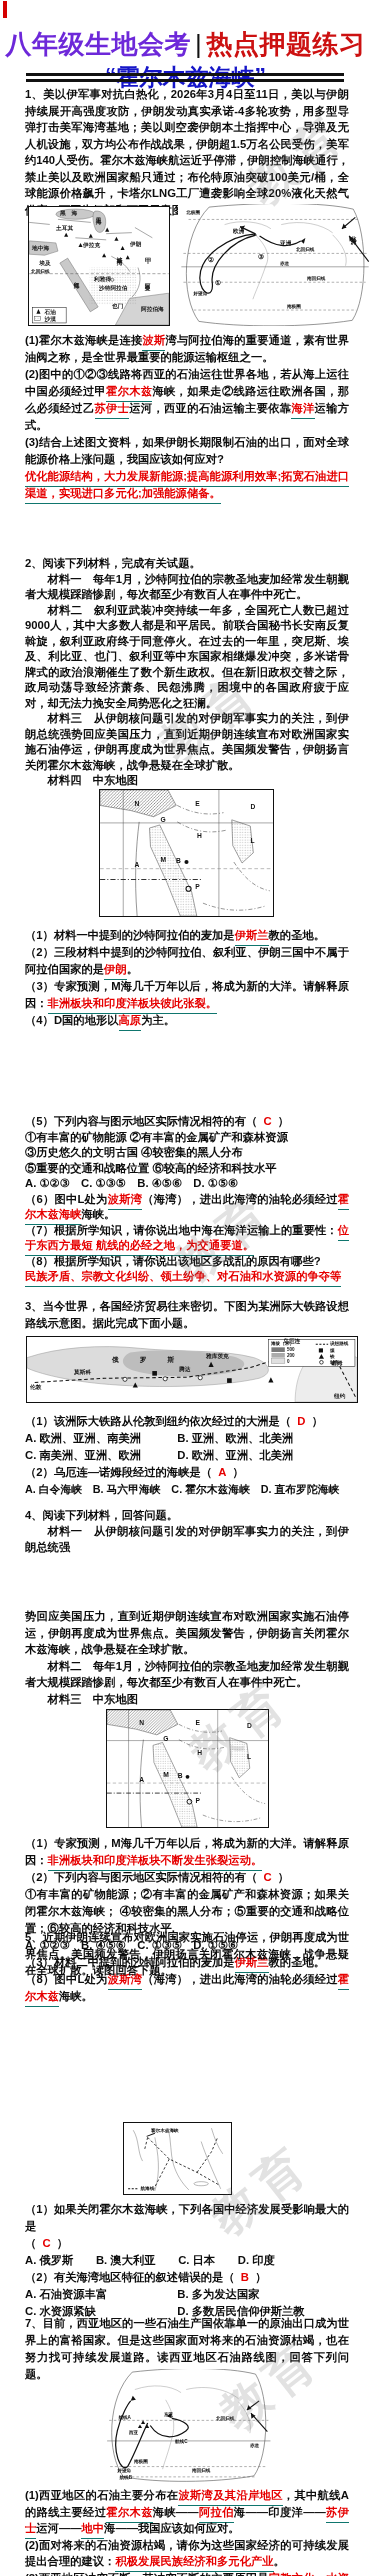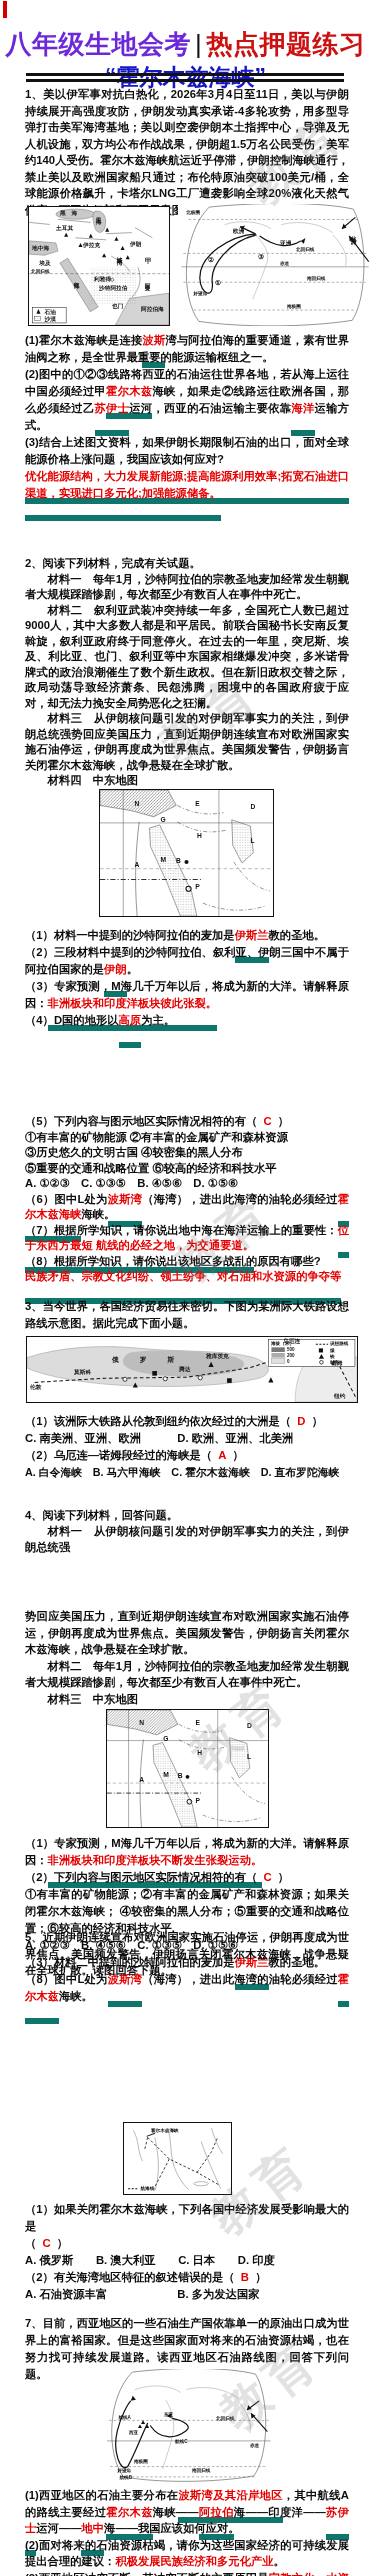--- a/index.html
+++ b/index.html
@@ -5,21 +5,21 @@
   html,body{margin:0;padding:0;background:#fff;}
   #page{position:relative;width:371px;height:2623px;background:#fff;overflow:hidden;
         font-family:"Liberation Sans",sans-serif;font-weight:bold;color:#0d0d0d;}
   p{margin:0;}
   .abs{position:absolute;left:25px;width:324px;}
   .body{font-size:11.3px;line-height:17px;text-align:justify;}
   .lh30{line-height:15.5px;}
   .lh31{line-height:16px;}
   .lh32{line-height:16.5px;}
   .ind{text-indent:2em;}
-  .ans{color:#e60000;border-bottom:6px solid #0f766e;padding-bottom:16px;}
+  .ans{color:#e60000;border-bottom:1px solid #0f766e;padding-bottom:4px;}
   .ansl{color:#e60000;padding:0 6.2px;}
   .title{position:absolute;top:9.3px;left:0;width:371px;text-align:center;font-size:26px;letter-spacing:0.5px;}
   .t-green{color:#6d28d9;}
   .t-red{color:#cc1111;}
   .t-sep{color:#111;padding:0 4.1px;font-weight:normal;}
   .subtitle{position:absolute;top:43px;left:0;width:371px;text-align:center;font-size:23px;color:#1616c8;}
   .rule{position:absolute;top:73px;left:26px;width:318px;}
   .rule div{height:3.1px;background:#111;margin-bottom:2.6px;}
   .corner-mark{position:absolute;left:3.1px;top:1px;width:4.1px;height:16.5px;background:#d40000;}
   .wm{position:absolute;font-size:47px;color:rgba(110,110,110,0.20);transform:rotate(-38deg);
@@ -251,20 +251,21 @@
     <span class="mlabel sm" style="left:260px;top:16px;">200</span>
     <span class="mlabel sm" style="left:260px;top:21.6px;">0</span>
     <span class="mlabel sm" style="left:303px;top:4.1px;">设想路线</span>
     <span class="mlabel sm" style="left:303px;top:10.8px;">煤</span>
     <span class="mlabel sm" style="left:303px;top:17px;">铁</span>
     <span class="mlabel sm" style="left:303px;top:23px;">城市</span>
   </div>
 
   <div class="abs body" style="top:1413px;">
     <p><span>（1）该洲际大铁路从伦敦到纽约依次经过的大洲是（</span><span class="ansl">D</span><span>）</span></p>
+    <p><span class="opt2">A. 欧洲、亚洲、南美洲</span><span class="opt2">B. 亚洲、欧洲、北美洲</span></p>
     <p><span class="opt2">C. 南美洲、亚洲、欧洲</span><span class="opt2">D. 欧洲、亚洲、北美洲</span></p>
     <p><span>（2）乌厄连—诺姆段经过的海峡是（</span><span class="ansl">A</span><span>）</span></p>
     <p class="nowrap">A. 白令海峡　B. 马六甲海峡　C. 霍尔木兹海峡　D. 直布罗陀海峡</p>
   </div>
 
   <div class="abs body lh31" style="top:1507px;">
     <p>4、阅读下列材料，回答问题。</p>
     <p class="ind">材料一　从伊朗核问题引发的对伊朗军事实力的关注，到伊朗总统强</p>
   </div>
 
@@ -331,20 +332,21 @@
     <span class="mlabel sm" style="left:27px;top:5.2px;">霍尔木兹海峡</span>
     <span class="mlabel sm" style="left:16.5px;top:63px;">航海线</span>
   </div>
 
   <div class="abs body" style="top:2201px;">
     <p>（1）如果关闭霍尔木兹海峡，下列各国中经济发展受影响最大的是</p>
     <p><span>（</span><span class="ansl">C</span><span>）</span></p>
     <p>A. 俄罗斯　　B. 澳大利亚　　C. 日本　　D. 印度</p>
     <p><span>（2）有关海湾地区特征的叙述错误的是（</span><span class="ansl">B</span><span>）</span></p>
     <p><span class="opt2">A. 石油资源丰富</span><span class="opt2">B. 多为发达国家</span></p>
+    <p><span class="opt2">C. 水资源紧缺</span><span class="opt2">D. 多数居民信仰伊斯兰教</span></p>
   </div>
 
   <p class="abs body" style="top:2315px;">7、目前，西亚地区的一些石油生产国依靠单一的原油出口成为世界上的富裕国家。但是这些国家面对将来的石油资源枯竭，也在努力找可持续发展道路。读西亚地区石油路线图，回答下列问题。</p>
 
   <div class="mapbox noborder" style="left:104px;top:2369px;width:168px;height:113px;">
     <svg width="168" height="113" viewBox="0 0 327 220">
       <path d="M55,6 C140,-4 240,-4 295,10 C322,55 322,165 292,208 C215,222 105,222 38,210 C4,165 6,55 55,6 Z" fill="none" stroke="#555" stroke-width="1.2"></path>
       <line x1="10" y1="100" x2="320" y2="100" stroke="#666" stroke-dasharray="5 4"></line>
       <line x1="6" y1="140" x2="324" y2="140" stroke="#555"></line>
       <line x1="12" y1="190" x2="316" y2="190" stroke="#666" stroke-dasharray="5 4"></line>

